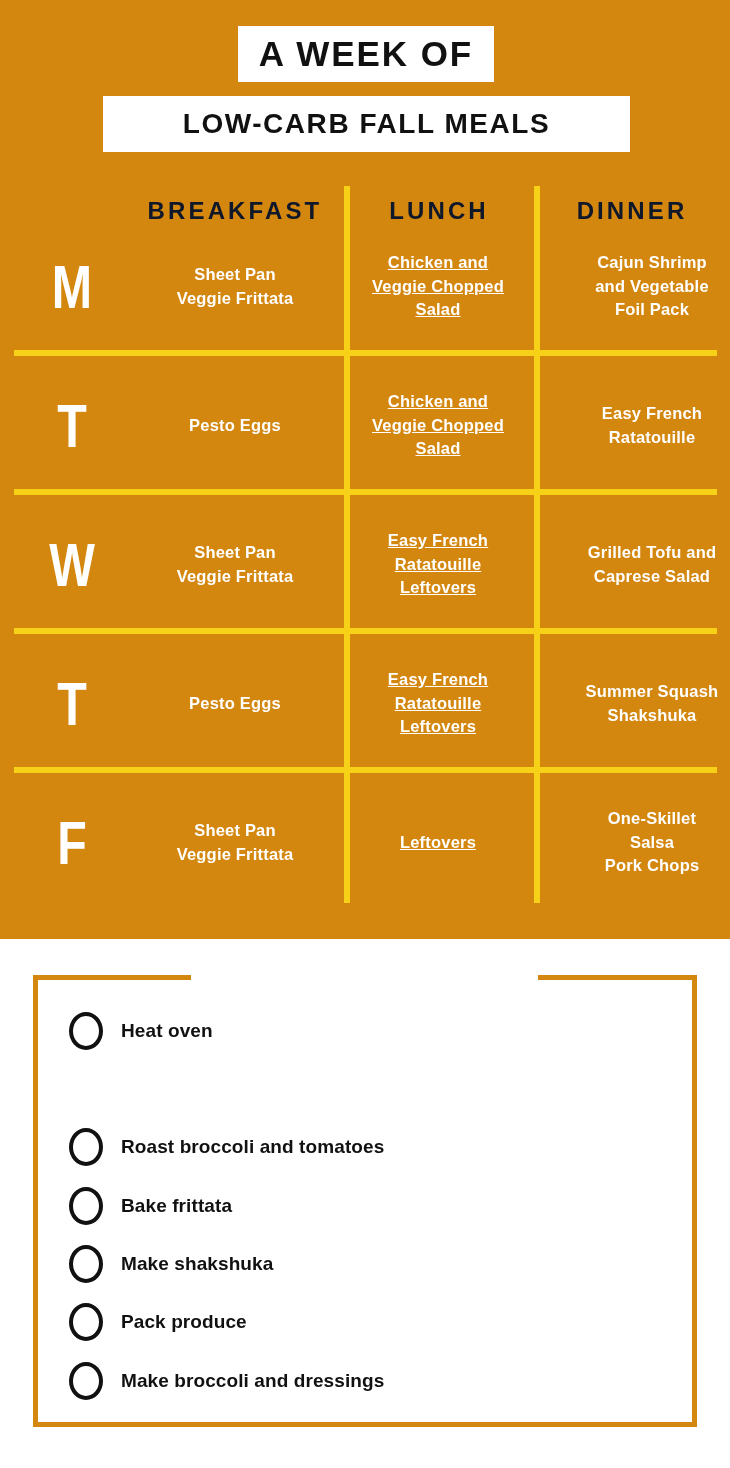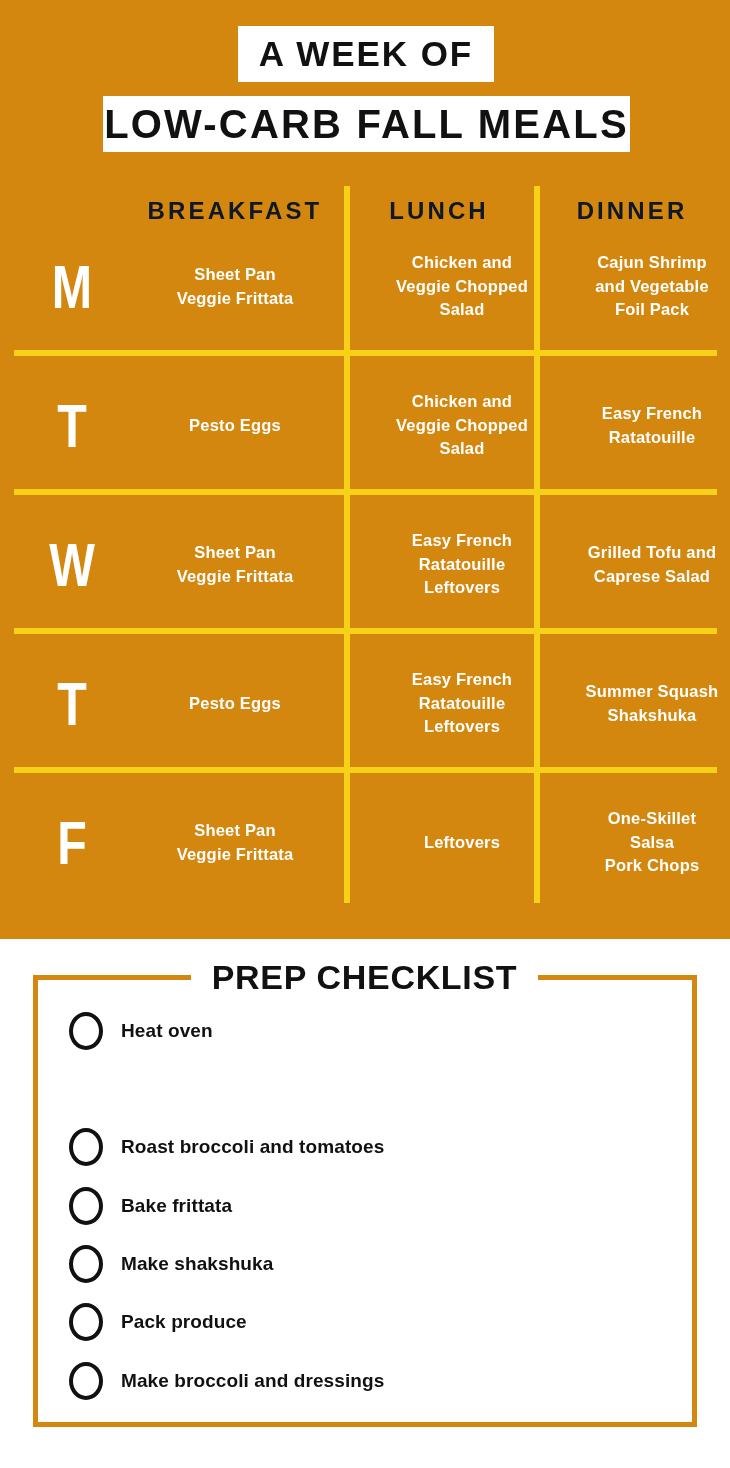--- a/index.html
+++ b/index.html
@@ -21,21 +21,21 @@
   .banner {
     position:absolute;
     background:#ffffff;
     display:flex; align-items:center; justify-content:center;
     color:#111111;
     font-weight:bold;
     letter-spacing:0.055em;
     white-space:nowrap;
   }
   #banner-1 { left:238px; top:26px;  width:256px; height:56px; font-size:35px; }
-  #banner-2 { left:103px; top:96px;  width:527px; height:56px; font-size:40px; }
+  #banner-2 { left:103px; top:96px;  width:527px; height:56px; font-size:28px; }
 
   
   .col-head {
     position:absolute; top:196px; height:30px;
     color:#0f172a; font-size:24px; font-weight:bold;
     letter-spacing:0.13em;
     display:flex; align-items:center; justify-content:center;
     white-space:nowrap;
   }
   #head-breakfast { left:125px; width:220px; }
@@ -73,21 +73,21 @@
     display:flex; align-items:center; justify-content:center;
     text-align:center;
     color:#ffffff;
     font-size:16.5px;
     font-weight:bold;
     line-height:1.45;
     letter-spacing:0.012em;
     padding:4px 10px;
   }
   .cell-breakfast { left:125px; width:220px; }
-  .cell-lunch     { left:356px; width:212px; }
+  .cell-lunch     { left:332px; width:212px;text-decoration:underline; }
   .cell-dinner    { left:540px; width:190px;padding-left:44px; }
 
   
   #checklist {
     position:absolute; left:33px; top:975px;
     width:664px; height:452px;
   }
   .box-edge { position:absolute; background:#D4870F; }
   #edge-left   { left:0;     top:0;    width:5px;  height:452px; }
   #edge-right  { left:659px; top:0;    width:5px;  height:452px; }
@@ -187,21 +187,20 @@
 
 </div>
 
 <div id="checklist">
   <div class="box-edge" id="edge-left"></div>
   <div class="box-edge" id="edge-right"></div>
   <div class="box-edge" id="edge-bottom"></div>
   <div class="box-edge" id="edge-top-l"></div>
   <div class="box-edge" id="edge-top-r"></div>
 
-  <div id="checklist-title">PREP CHECKLIST</div>
 
   <div class="check-item" style="top:36px">
     <div class="checkbox"></div>
     <div class="check-label">Heat oven</div>
   </div>
   <div class="check-item" style="top:152px">
     <div class="checkbox"></div>
     <div class="check-label">Roast broccoli and tomatoes</div>
   </div>
   <div class="check-item" style="top:211px">

